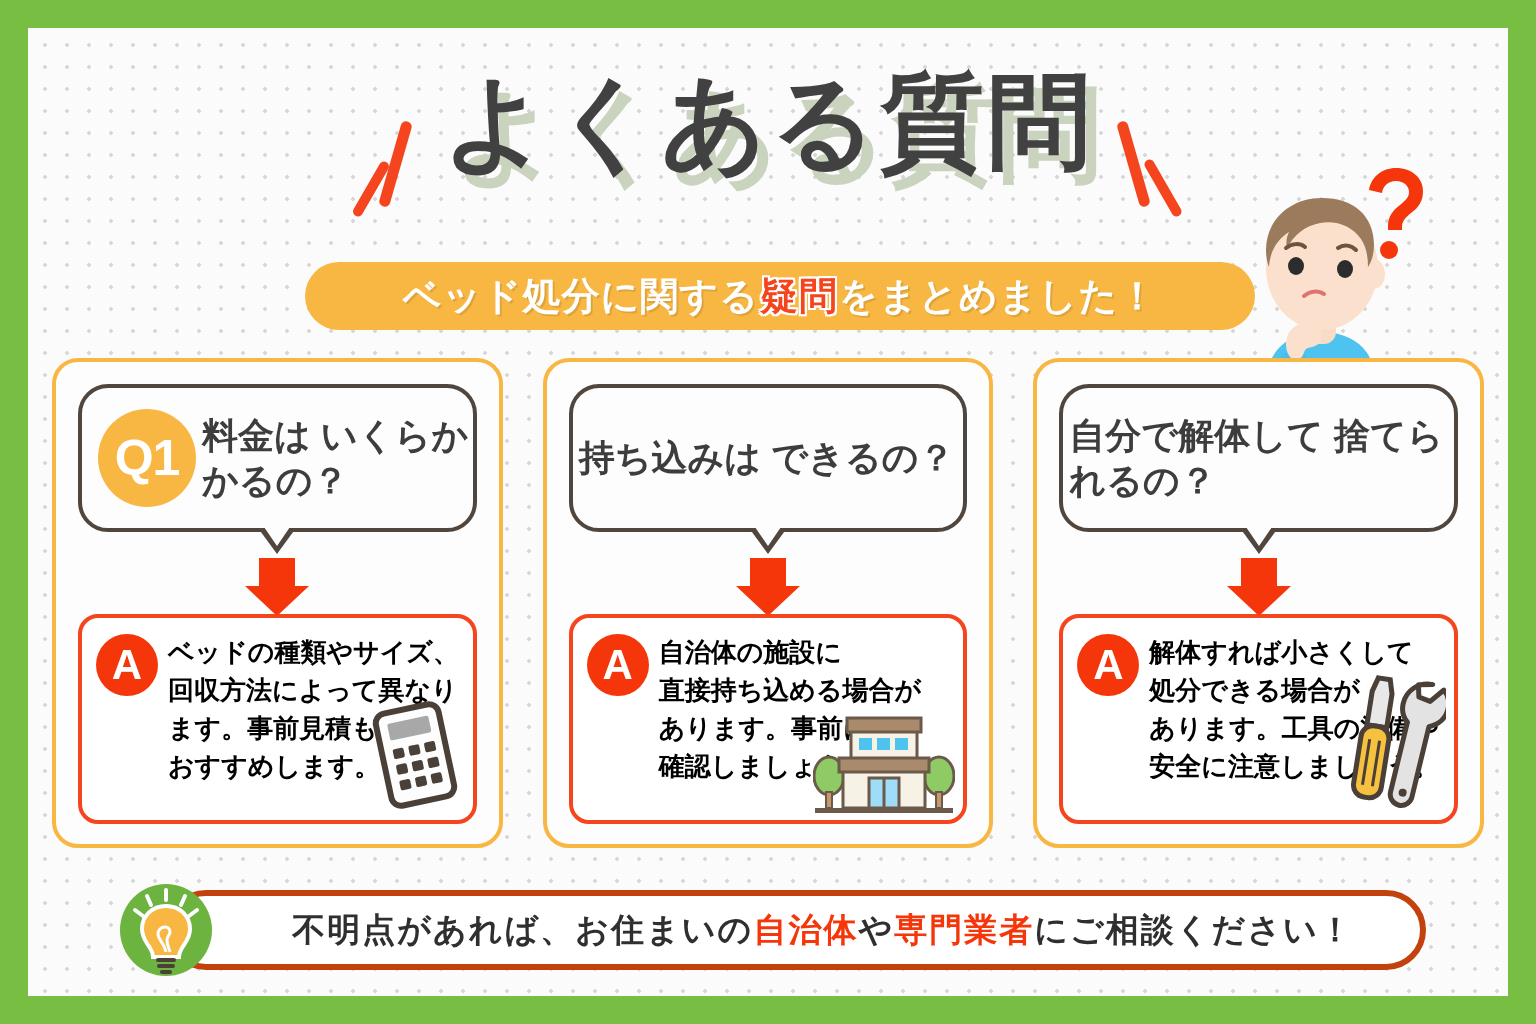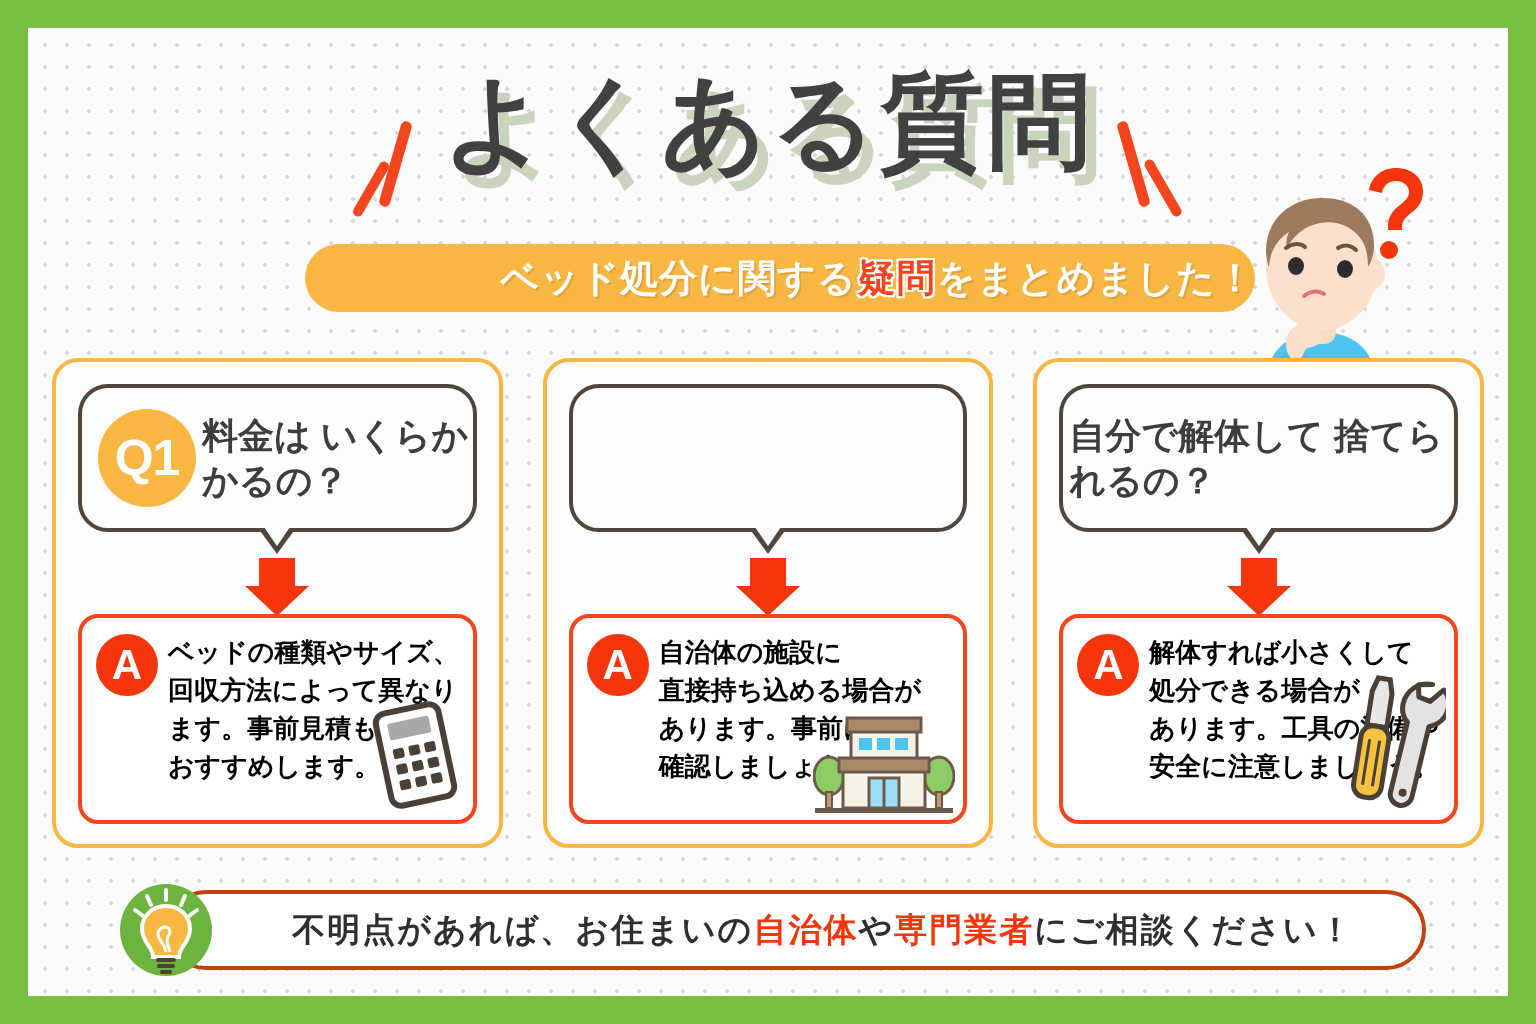--- a/index.html
+++ b/index.html
@@ -33,23 +33,23 @@
     color:#414141; line-height:1.08;
     text-shadow: 11px 13px 0 #C9D3BE;
   }
   .slash{ position:absolute; background:#F4451E; border-radius:5px; }
   .sl-1{ left:390px; top:92px; width:11px; height:88px; transform:rotate(16deg); }
   .sl-2{ left:366px; top:130px; width:10px; height:62px; transform:rotate(30deg); }
   .sl-3{ left:1128px; top:92px; width:11px; height:88px; transform:rotate(-16deg); }
   .sl-4{ left:1158px; top:128px; width:10px; height:64px; transform:rotate(-30deg); }
 
   .subbanner{
-    position:absolute; left:305px; top:216px; width:950px; height:68px;
+    position:absolute; left:305px; top:234px; width:950px; height:68px;
     background:#F8B742; border-radius:34px;
-    display:flex; align-items:center; justify-content:flex-end;
+    display:flex; align-items:center; justify-content:center;
   }
   .subtext{
     font-size:38px; font-weight:bold; color:#FFFFFF; letter-spacing:1px;
     white-space:nowrap; display:flex; align-items:baseline;
     text-shadow: 2px 2px 0 rgba(0,0,0,0.10);
   }
   .subtext .hl{
     color:#F4451E; font-weight:bold;
     text-shadow: -2px 0 #fff, 2px 0 #fff, 0 -2px #fff, 0 2px #fff,
                  -2px -2px #fff, 2px -2px #fff, -2px 2px #fff, 2px 2px #fff;
@@ -116,21 +116,21 @@
   .aicon{ position:absolute; }
   .ic-calc{ right:10px; bottom:10px; width:96px; height:110px; }
   .ic-bld { right:8px;  bottom:4px;  width:142px; height:112px; }
   .ic-tool{ right:8px;  bottom:6px;  width:112px; height:140px; }
 
   
   .footer{ position:absolute; left:116px; top:880px; width:1310px; height:96px; }
   .bulb{ position:absolute; left:0; top:0; width:100px; height:100px; }
   .fbar{
     position:absolute; left:50px; top:10px; right:0; height:80px;
-    background:#FFFFFF; border:4px solid #c2410c; border-radius:40px;
+    background:#FFFFFF; border:6px solid #c2410c; border-radius:40px;
     display:flex; align-items:center; justify-content:center;
   }
   .ftext{
     font-size:33px; font-weight:bold; color:#2F2F2F; letter-spacing:2px;
     white-space:nowrap; padding-left:54px;
   }
   .ftext .hl{ color:#F4360A; }
 </style>
 </head>
 <body>
@@ -221,20 +221,22 @@
               <rect x="43" y="77" width="11" height="10" rx="2"></rect>
               <rect x="59" y="77" width="11" height="10" rx="2"></rect>
             </g>
           </g>
         </svg>
       </div>
     </div>
 
     <div class="card">
       <div class="bubble">
+        <div class="qtext">持ち込みは
+できるの？</div>
       </div>
       <svg class="arrow" viewBox="0 0 64 58">
         <path d="M14 0h36v28h14L32 58 0 28h14z" fill="#F4360A"></path>
       </svg>
       <div class="abox">
         <div class="arow">
           <div class="abadge">A</div>
           <div class="atext">自治体の施設に
 直接持ち込める場合が
 あります。事前に

